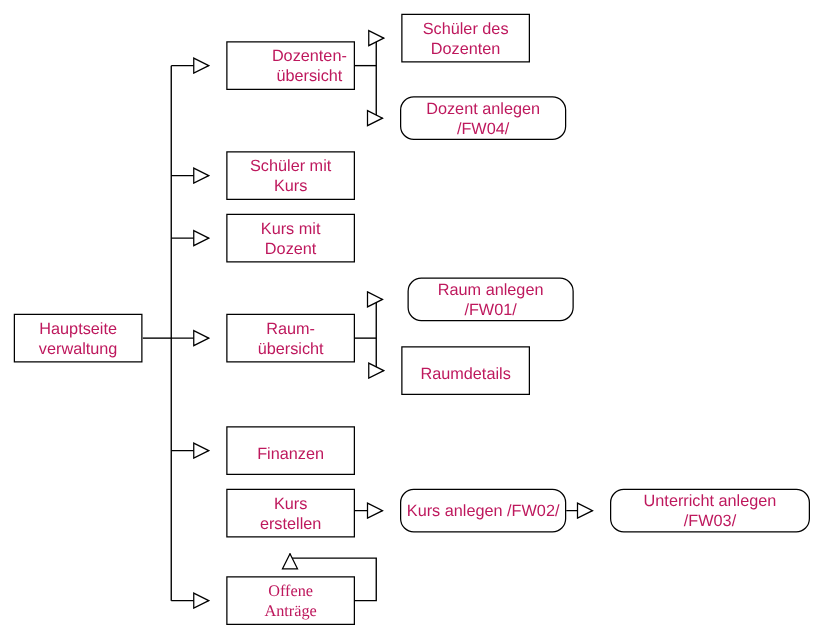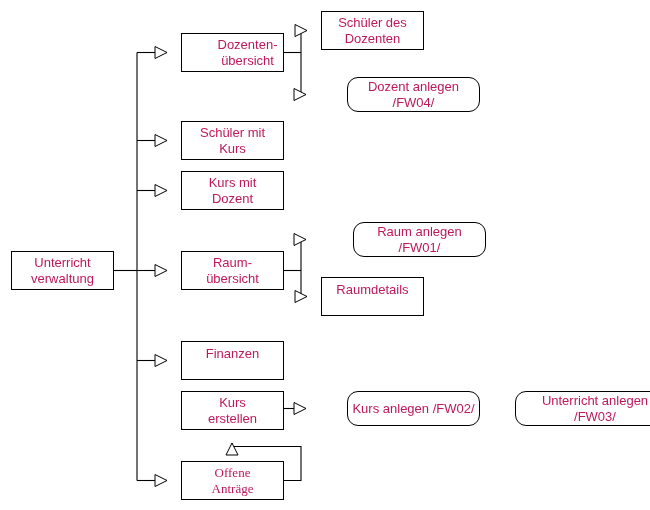--- a/index.html
+++ b/index.html
@@ -37,27 +37,26 @@
     display: flex;
     flex-direction: column;
     align-items: center;
     white-space: pre-line;
     z-index: 2;
   }
   .node.two-line {
     justify-content: center;
   }
   .node.top-text {
-    justify-content: flex-start;
+    justify-content: center;
     padding-top: 4px;
   }
   .node.rounded {
     border-radius: 11px;
     justify-content: center;
-    margin-left: 27px;
   }
   .node .label {
     display: block;
     width: 100%;
     padding: 0 4px;
     box-sizing: border-box;
   }
 </style>
 </head>
 <body>
@@ -104,21 +103,21 @@
 
       <path d="M 284 408.5 L 306 408.5" marker-end="url(#openTriRight)"></path>
 
       <path d="M 453 408.5 L 474 408.5" marker-end="url(#openTriRight)"></path>
 
       <path d="M 284 480.5 L 301 480.5 L 301 446.5 L 232 446.5 L 232 443" marker-end="url(#openTriUp)"></path>
     </g>
   </svg>
 
   <div class="node two-line" style="left:11px; top:251px; width:103px; height:39px;">
-    <span class="label">Unterricht
+    <span class="label">Hauptseite
 verwaltung</span>
   </div>
 
   <div class="node two-line" style="left:181px; top:33px; width:103px; height:39px;padding-left:30px;">
     <span class="label">Dozenten-
 übersicht</span>
   </div>
 
   <div class="node two-line" style="left:321px; top:11px; width:103px; height:39px;">
     <span class="label">Schüler des

